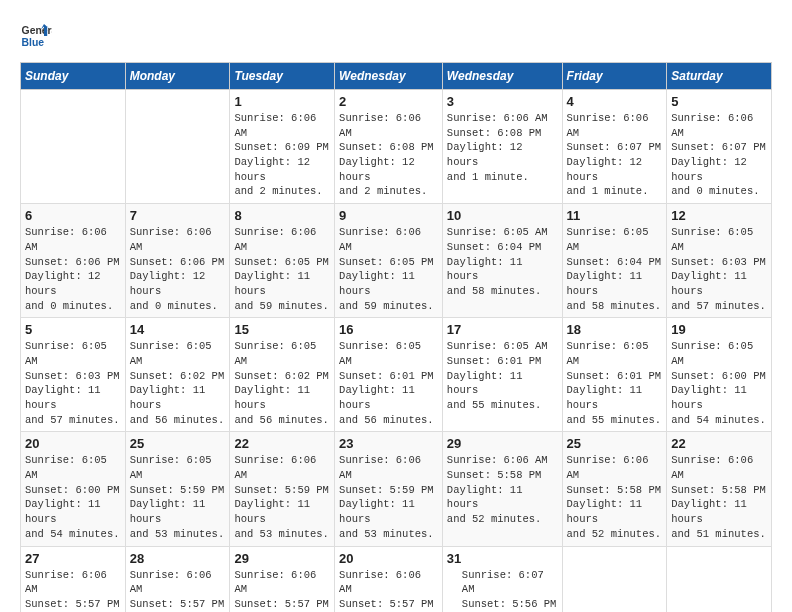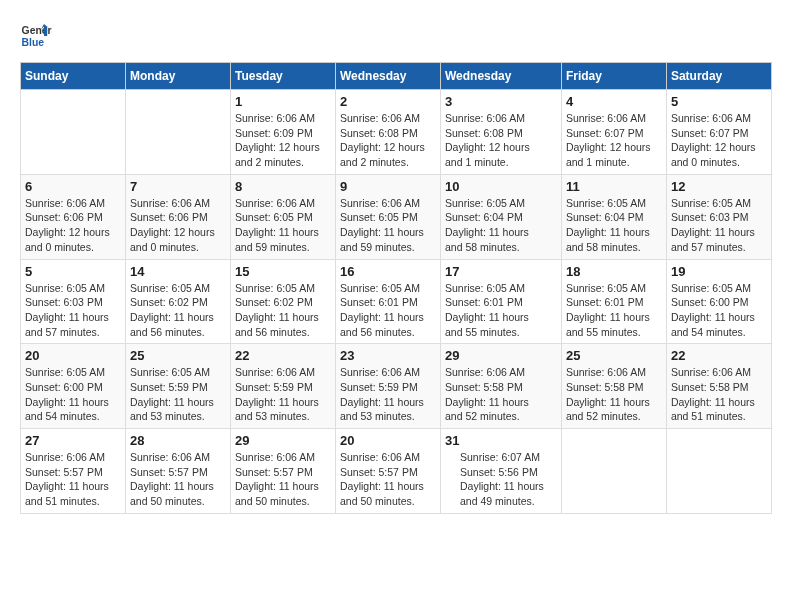--- a/index.html
+++ b/index.html
@@ -43,20 +43,21 @@
       font-size: 11px;
     }
     thead tr th {
       background-color: #1a5fa8;
       color: #fff;
       padding: 6px 4px;
       text-align: left;
       font-size: 12px;
       font-weight: bold;
       border: 1px solid #ccc;
+      font-style: italic;
     }
     tbody tr td {
       border: 1px solid #ddd;
       padding: 4px 4px;
       vertical-align: top;
       min-height: 70px;
       background: #fff;
     }
     tbody tr:nth-child(even) td {
       background: #f9f9f9;
@@ -65,20 +66,21 @@
       font-weight: bold;
       font-size: 13px;
       color: #222;
       display: block;
       margin-bottom: 2px;
     }
     .day-info {
       color: #333;
       font-size: 10.5px;
       line-height: 1.4;
+      font-family: Liberation Mono, monospace;
     }
     .empty-cell {
       background: #fff;
     }
   </style>
 </head>
 <body>
 
 <div class="header">
   <div class="logo">

